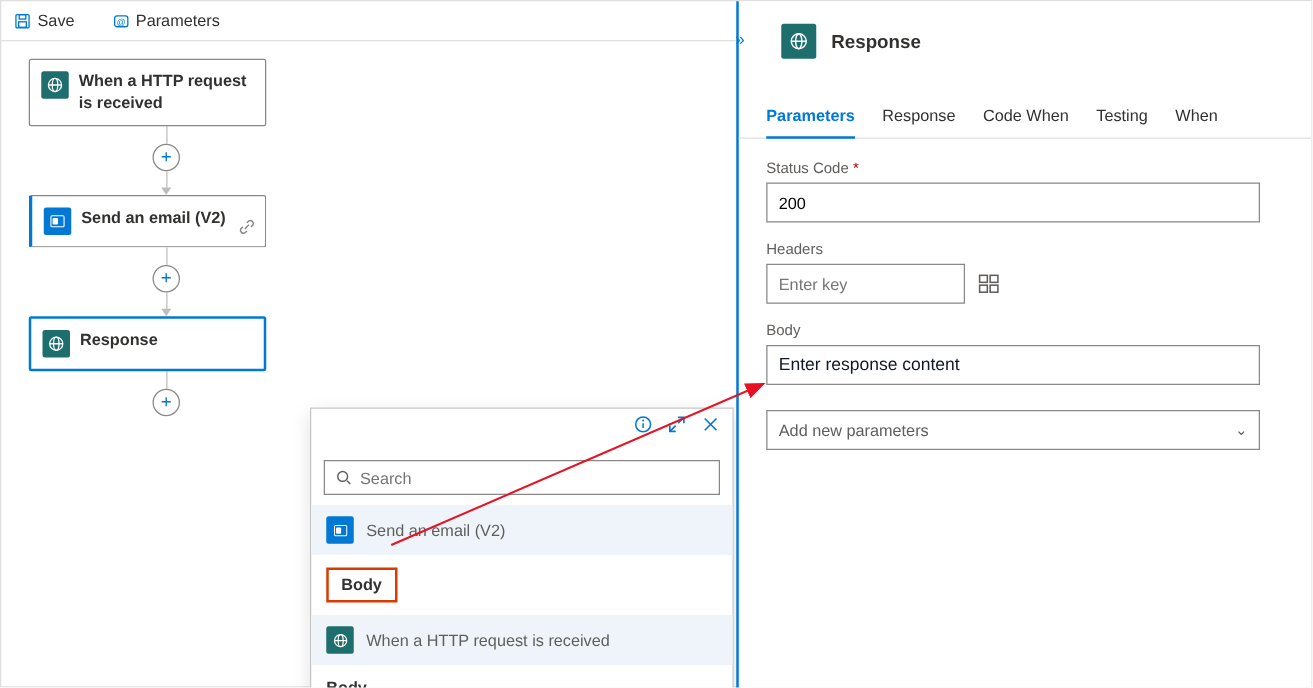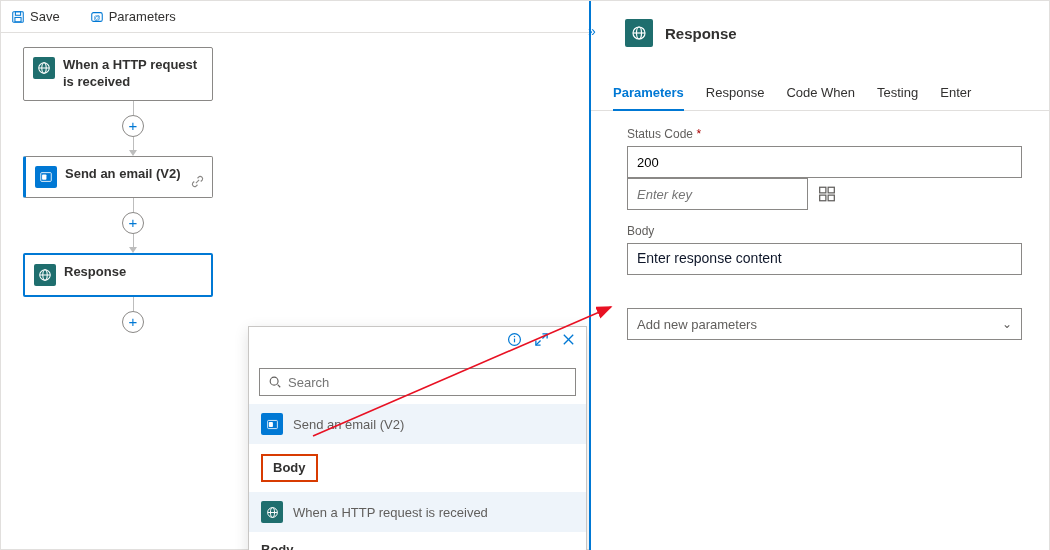--- a/index.html
+++ b/index.html
@@ -39,30 +39,30 @@
   .body-hl { display:inline-block; border:2px solid #d83b01; padding:4px 10px 5px; }
   
   .rpanel { position:absolute; top:0; right:0; width:460px; height:550px; border-left:2px solid #0078d4; background:#fff; }
   .rcollapse { position:absolute; left:-3px; top:22px; color:#0078d4; font-size:14px; cursor:pointer; }
   .rhdr { display:flex; align-items:center; gap:12px; padding:18px 22px 14px 34px; }
   .rhdr .bicon { width:28px; height:28px; border-radius:2px; display:flex; align-items:center; justify-content:center; color:#fff; }
   .rhdr .title { font-weight:600; font-size:15px; }
   .tabs { display:flex; gap:22px; padding:0 22px; border-bottom:1px solid #e1dfdd; margin-top:18px; }
   .tab { padding:6px 0 9px; font-size:13px; color:#323130; cursor:pointer; }
   .tab.active { color:#0078d4; font-weight:600; border-bottom:2px solid #0078d4; margin-bottom:-1px; }
-  .form { padding:16px 36px; }
+  .form { padding:16px 22px; }
   .flabel { font-size:12px; color:#605e5c; margin-bottom:5px; margin-top:14px; }
   .flabel:first-child { margin-top:0; }
   .req { color:#a80000; }
   .tinput { width:395px; height:32px; border:1px solid #8a8886; padding:4px 9px; font-size:13px; outline:none; background:#fff; }
   .hdrrow { display:flex; align-items:center; gap:10px; }
-  .hdrrow .tinput { width:181px;font-style:italic; }
+  .hdrrow .tinput { width:159px; }
   .toggleico { width:18px; height:18px; color:#605e5c; cursor:pointer; }
   .bodybox { width:395px; min-height:32px; border:1px solid #8a8886; padding:6px 9px; font-size:14px; color:#0f172a; cursor:text; }
-  .addparam { width:395px; height:32px; border:1px solid #8a8886; padding:4px 9px; font-size:13px; color:#605e5c; display:flex; align-items:center; justify-content:space-between; cursor:pointer; margin-top:33px; }
+  .addparam { width:395px; height:32px; border:1px solid #8a8886; padding:4px 9px; font-size:13px; color:#605e5c; display:flex; align-items:center; justify-content:space-between; cursor:pointer; margin-top:20px; }
   .chev { font-size:12px; color:#605e5c; }
   
   svg.anno { position:absolute; top:0; left:0; pointer-events:none; }
 </style>
 </head>
 <body>
 <div class="root">
 
 <div class="toolbar">
   <div class="tbtn">
@@ -207,25 +207,26 @@
             <line x1="2" y1="8" x2="14" y2="8"></line>
           </svg>
     </div>
     <div class="title">Response</div>
   </div>
   <div class="tabs">
     <div class="tab active">Parameters</div>
     <div class="tab">Response</div>
     <div class="tab">Code When</div>
     <div class="tab">Testing</div>
-    <div class="tab">Enter</div>
+    <div class="tab">When</div>
   </div>
   <div class="form">
     <div class="flabel"><span>Status Code</span> <span class="req">*</span></div>
     <input class="tinput" value="200" style="">
+    <div class="flabel">Headers</div>
     <div class="hdrrow">
       <input class="tinput" placeholder="Enter key" style="">
       <span class="toggleico">
         <svg viewBox="0 0 16 16" width="18" height="18" fill="none" stroke="currentColor" stroke-width="1.1">
               <rect x="1.5" y="2" width="5.5" height="5"></rect>
               <rect x="9" y="2" width="5.5" height="5"></rect>
               <rect x="1.5" y="9" width="5.5" height="5"></rect>
               <rect x="9" y="9" width="5.5" height="5"></rect>
             </svg>
       </span>

